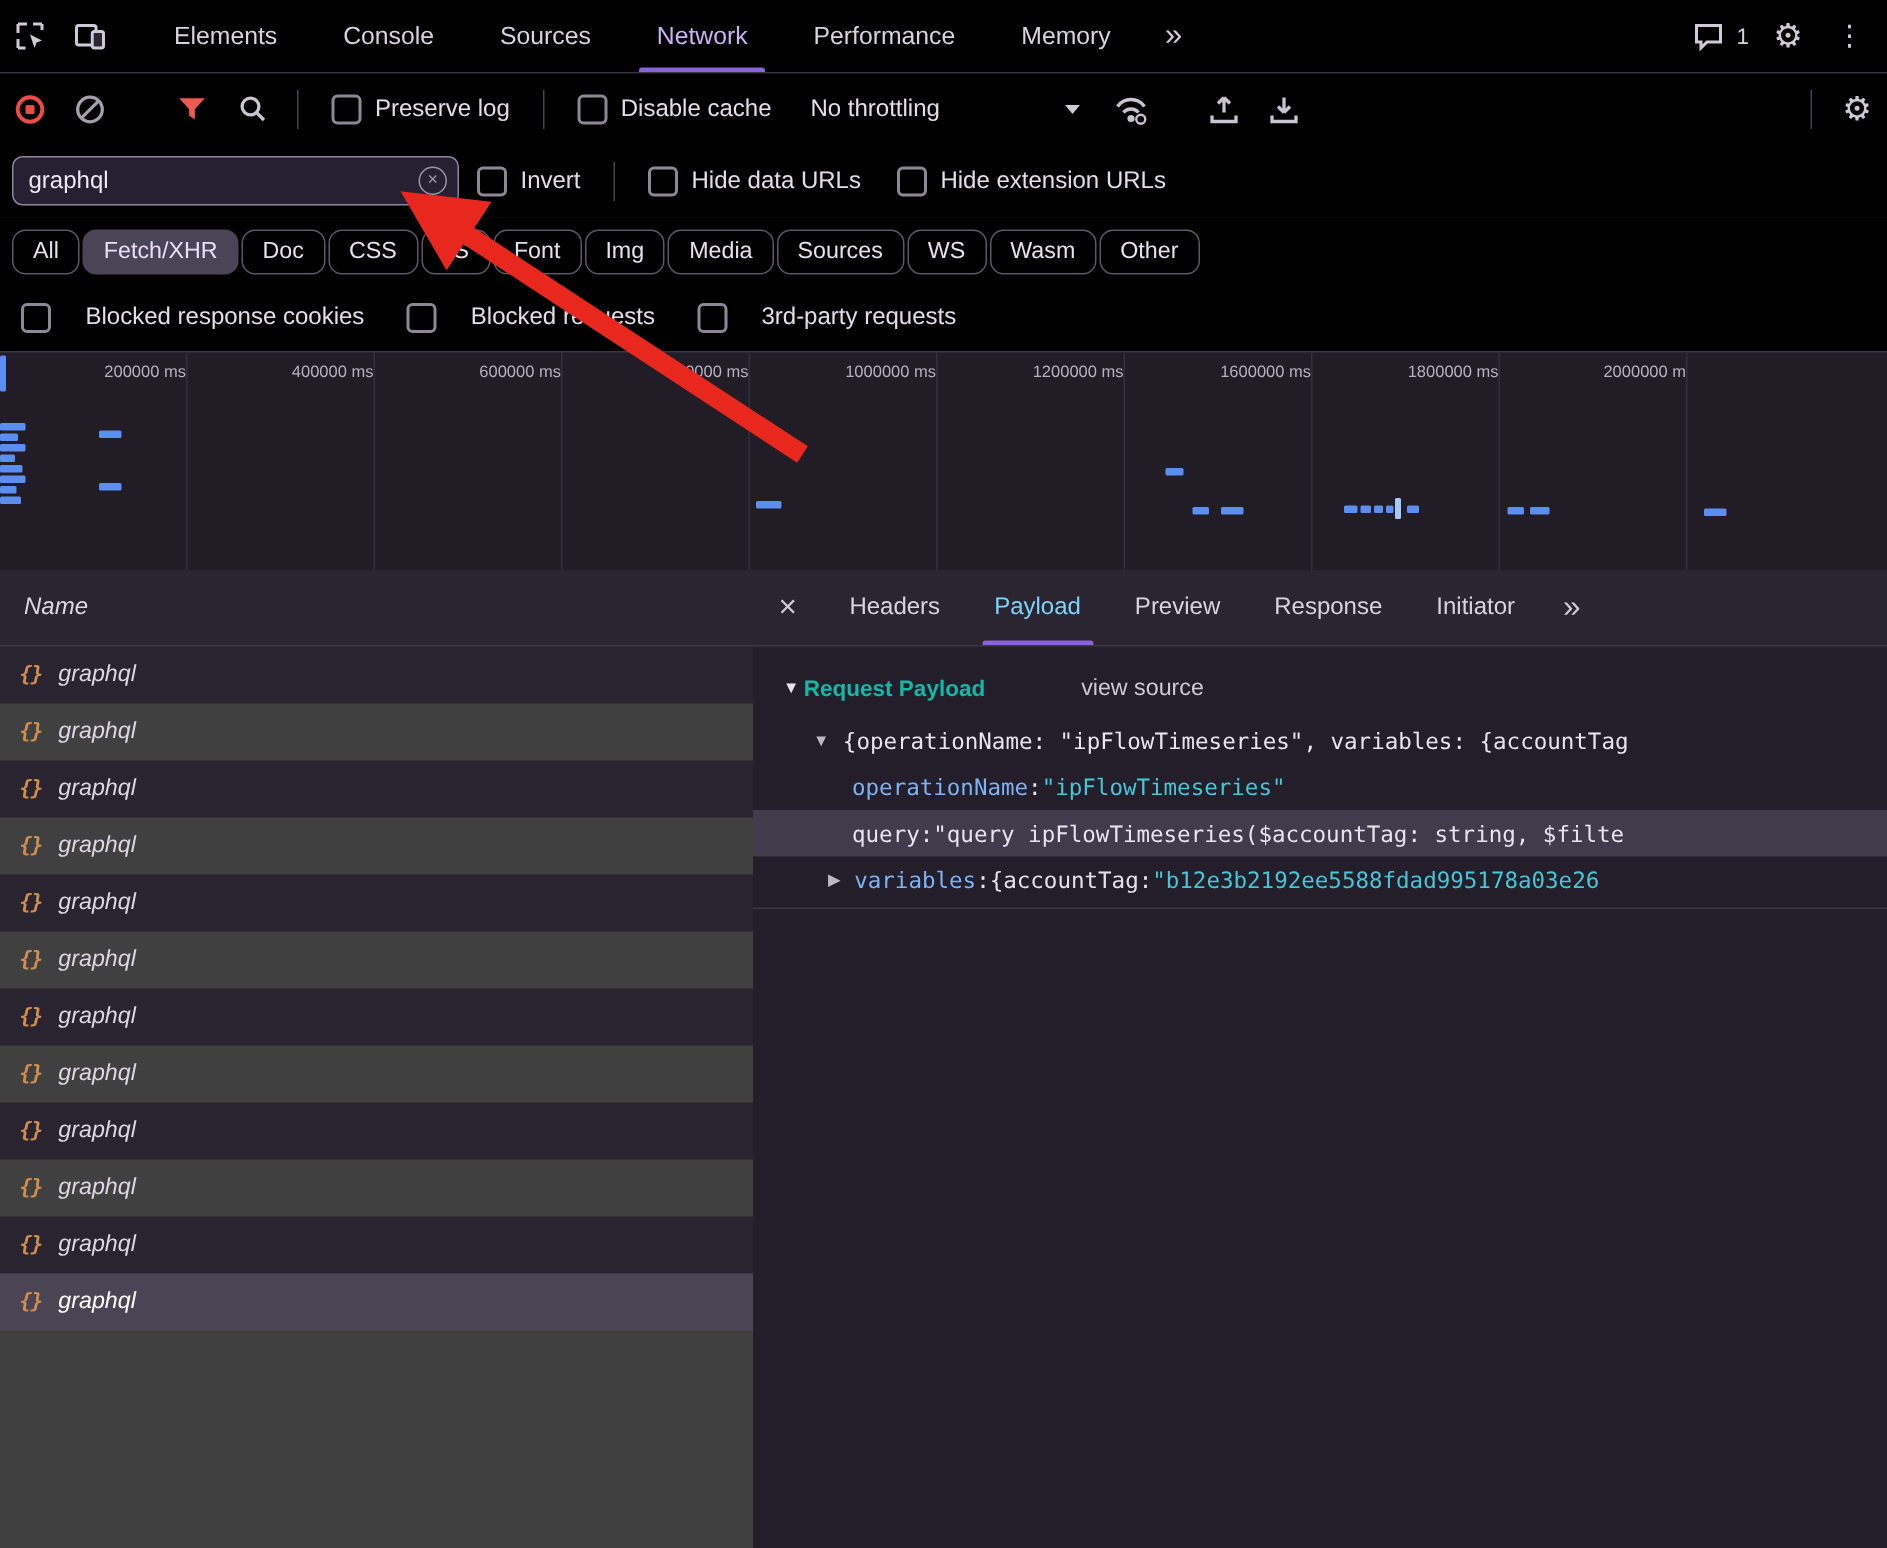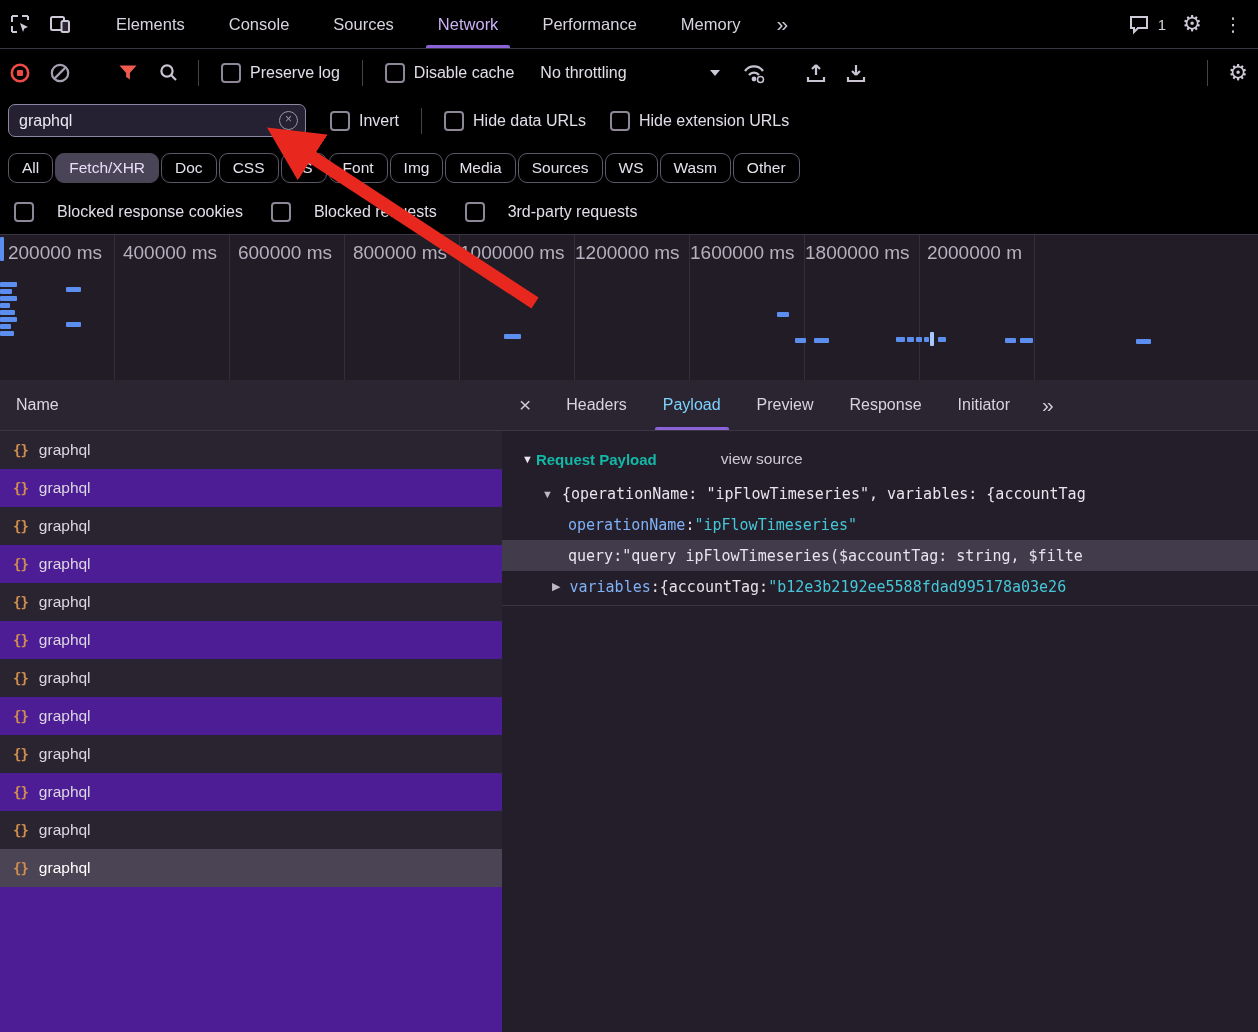--- a/index.html
+++ b/index.html
@@ -34,25 +34,25 @@
   
   .chipbar{top:145px;height:45px;gap:2px;padding-left:8px;}
   .chip{padding:5px 13px;border:1px solid #5e5768;border-radius:9px;font-size:15.5px;color:#e6e1ec;cursor:pointer;white-space:nowrap;}
   .chip.selected{background:#4a4457;border-color:#4a4457;color:#e9def8;}
   
   .flagbar{top:190px;height:44px;}
   .flagbar .cb-wrap{margin:0 14px;gap:23px;}
   
   .timeline{position:absolute;top:234px;left:0;right:0;height:146px;background:#211c26;border-top:1px solid #3a3444;border-bottom:1px solid #3a3444;overflow:hidden;}
   .tl-cells{position:absolute;inset:0;display:flex;}
-  .tl-cell{width:115px;flex:0 0 auto;border-right:1px solid #332e3d;box-sizing:border-box;text-align:right;padding:7px 12px 0 0;font-size:19px;color:#b6b0bf;white-space:nowrap;overflow:hidden;}
+  .tl-cell{width:125px;flex:0 0 auto;border-right:1px solid #332e3d;box-sizing:border-box;text-align:right;padding:7px 0 0 0;font-size:11px;color:#b6b0bf;white-space:nowrap;overflow:hidden;}
   .tl-bar{position:absolute;height:5px;background:#5c8ef0;border-radius:1px;}
   .tl-bar.bright{background:#a9c8fa;}
   
-  .left-pane{position:absolute;top:380px;left:0;width:587px;bottom:0;background:#4c1d95;border-right:1px solid #413b4b;box-sizing:border-box;}
+  .left-pane{position:absolute;top:380px;left:0;width:587px;bottom:0;background:#404040;border-right:1px solid #413b4b;box-sizing:border-box;font-style:italic;}
   .lp-header{height:50px;background:#2a2531;border-bottom:1px solid #3c3645;display:flex;align-items:center;padding-left:16px;font-size:16px;color:#dcd7e2;}
   .req-row{height:38px;display:flex;align-items:center;padding-left:13px;gap:11px;font-size:15.5px;color:#dcd7e2;cursor:pointer;white-space:nowrap;}
   .req-row.alt{background:#2a2430;}
   .req-row.selected{background:#4b4454;color:#ffffff;}
   .brace-icon{color:#d08e4f;font-family:"DejaVu Sans Mono",monospace;font-size:14px;font-weight:bold;}
   .brace-icon::before{content:"{}";letter-spacing:-1px;}
   .right-pane{position:absolute;top:380px;left:502px;right:0;bottom:0;background:#231e2a;overflow:hidden;}
   .rp-tabs{height:50px;background:#2a2531;border-bottom:1px solid #3c3645;display:flex;align-items:center;}
   .rp-close{font-size:21px;color:#cfc9d8;padding:0 17px;cursor:pointer;}
   .rp-tab{padding:0 18px;height:100%;display:flex;align-items:center;font-size:16px;color:#d8d3de;position:relative;cursor:pointer;}
@@ -199,21 +199,21 @@
           <span class="glyph">⚙</span>
         </div>
     </div>
   </div>
 
   <div class="bar filterbar">
     <div class="filter-box">
       <input class="filter-input" type="text" value="graphql" style="">
       <span class="clear-x"></span>
     </div>
-    <div class="cb-wrap" style="margin-left:24px">
+    <div class="cb-wrap" style="margin-left:12px">
       <span class="cb"></span>
       <span class="cb-label">Invert</span>
     </div>
     <div class="vdiv"></div>
     <div class="cb-wrap">
       <span class="cb"></span>
       <span class="cb-label">Hide data URLs</span>
     </div>
     <div class="cb-wrap">
       <span class="cb"></span>

